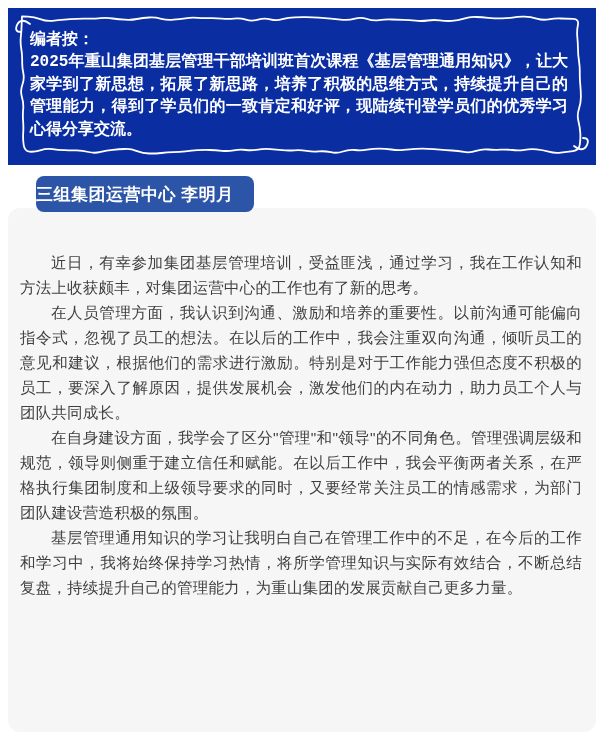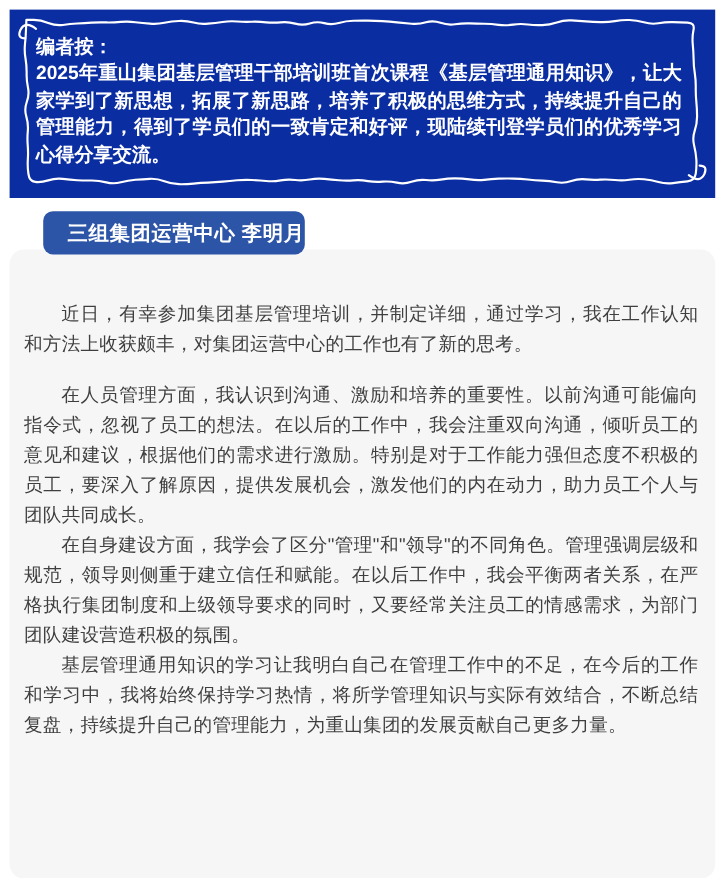--- a/index.html
+++ b/index.html
@@ -16,62 +16,63 @@
     width:604px;height:732px;overflow:hidden;
     font-family:"Liberation Sans","DejaVu Sans",sans-serif;
   }
   .page{width:604px;height:732px;padding:8px 8px 0 8px;}
   
   .editor-note{
     position:relative;
     width:588px;height:157px;
     background:var(--note-bg);
     overflow:hidden;
+    font-family:Liberation Mono, monospace;
   }
   .wavy-border{position:absolute;left:0;top:0;pointer-events:none;}
   .note-inner{
     position:relative;
     padding:21px 28px 0 22px;
     color:#ffffff;
     font-weight:bold;
     font-size:16px;
     line-height:22.4px;
     text-align:justify;
   }
   .note-label{display:block;}
   .note-body{text-indent:2.6em;}
   
   .author-tag{
     position:relative;z-index:2;
     margin:11px 0 -4px 28px;
     width:218px;height:36px;
     background:var(--tag-bg);
     border-radius:8px;
-    display:flex;align-items:center;justify-content:flex-end;
+    display:flex;align-items:center;justify-content:flex-start;
   }
   .author-tag span{
     color:#ffffff;font-weight:bold;font-size:17px;letter-spacing:0.5px;
   }
   
   .card{
     position:relative;z-index:1;
     width:588px;min-height:524px;
     background:var(--card-bg);
     border-radius:12px;
     padding:42px 14px 20px 12px;
   }
   .card p{
     font-size:15.5px;
     line-height:25px;
     color:var(--body-text);
     text-align:justify;
     text-indent:2em;
     letter-spacing:0.2px;
   }
-  .card p.gap-before{margin-top:17px;}
+  .card p.gap-before{}
 </style>
 </head>
 <body>
 
 <div class="page">
 
   <div class="editor-note">
     <svg class="wavy-border" id="wavy" width="588" height="157" viewBox="0 0 588 157">
         <path d="M 14.0 8.5 Q 14.0 8.5 20.1 8.6 Q 26.1 8.7 32.2 11.1 Q 38.2 13.5 44.3 12.8 Q 50.3 12.0 56.4 11.6 Q 62.4 11.1 68.5 10.8 Q 74.5 10.5 80.6 10.7 Q 86.7 10.8 92.7 10.2 Q 98.8 9.6 104.8 10.5 Q 110.9 11.3 116.9 11.7 Q 123.0 12.2 129.0 11.0 Q 135.1 9.7 141.1 9.5 Q 147.2 9.2 153.3 10.8 Q 159.3 12.4 165.4 11.7 Q 171.4 11.1 177.5 10.3 Q 183.5 9.4 189.6 9.9 Q 195.6 10.3 201.7 10.1 Q 207.7 9.9 213.8 10.6 Q 219.8 11.2 225.9 10.6 Q 232.0 9.9 238.0 11.7 Q 244.1 13.5 250.1 11.6 Q 256.2 9.7 262.2 11.3 Q 268.3 13.0 274.3 11.2 Q 280.4 9.4 286.4 9.3 Q 292.5 9.1 298.6 9.2 Q 304.6 9.2 310.7 9.6 Q 316.7 9.9 322.8 10.6 Q 328.8 11.2 334.9 11.8 Q 340.9 12.4 347.0 10.6 Q 353.0 8.8 359.1 11.0 Q 365.2 13.1 371.2 12.2 Q 377.3 11.3 383.3 11.5 Q 389.4 11.6 395.4 11.8 Q 401.5 11.9 407.5 12.7 Q 413.6 13.4 419.6 12.5 Q 425.7 11.6 431.8 12.4 Q 437.8 13.2 443.9 12.9 Q 449.9 12.7 456.0 10.7 Q 462.0 8.6 468.1 9.0 Q 474.1 9.3 480.2 9.8 Q 486.2 10.3 492.3 10.4 Q 498.3 10.6 504.4 9.6 Q 510.5 8.5 516.5 8.7 Q 522.6 8.9 528.6 10.6 Q 534.7 12.4 540.7 11.4 Q 546.8 10.3 552.8 10.5 Q 558.9 10.6 565.0 10.8 Q 571.2 11.0 569.9 17.0 Q 568.7 23.0 569.3 29.0 Q 569.9 35.0 570.0 41.0 Q 570.0 47.0 571.0 53.0 Q 571.9 59.0 571.8 65.0 Q 571.7 71.0 572.3 77.0 Q 572.9 83.0 572.9 89.0 Q 572.9 95.0 570.9 101.0 Q 568.9 107.0 570.4 113.0 Q 571.9 119.0 572.3 125.0 Q 572.6 131.0 571.8 136.7 Q 571.0 142.3 564.9 143.1 Q 558.9 143.8 552.8 144.6 Q 546.8 145.4 540.7 143.7 Q 534.7 142.0 528.6 141.4 Q 522.6 140.8 516.5 141.8 Q 510.5 142.8 504.4 142.0 Q 498.3 141.3 492.3 141.7 Q 486.2 142.2 480.2 141.5 Q 474.1 140.8 468.1 142.9 Q 462.0 145.0 456.0 143.9 Q 449.9 142.8 443.9 142.5 Q 437.8 142.2 431.8 141.6 Q 425.7 141.0 419.6 140.8 Q 413.6 140.6 407.5 140.9 Q 401.5 141.2 395.4 141.9 Q 389.4 142.5 383.3 141.5 Q 377.3 140.6 371.2 140.6 Q 365.2 140.6 359.1 141.7 Q 353.0 142.7 347.0 142.0 Q 340.9 141.3 334.9 143.5 Q 328.8 145.6 322.8 144.2 Q 316.7 142.9 310.7 143.4 Q 304.6 143.9 298.6 142.9 Q 292.5 141.8 286.4 142.3 Q 280.4 142.7 274.3 142.2 Q 268.3 141.7 262.2 141.1 Q 256.2 140.5 250.1 141.6 Q 244.1 142.7 238.0 142.0 Q 232.0 141.3 225.9 142.3 Q 219.8 143.4 213.8 142.8 Q 207.7 142.3 201.7 142.0 Q 195.6 141.8 189.6 142.2 Q 183.5 142.7 177.5 143.4 Q 171.4 144.0 165.4 144.2 Q 159.3 144.4 153.3 145.0 Q 147.2 145.6 141.1 145.5 Q 135.1 145.5 129.0 143.1 Q 123.0 140.7 116.9 141.0 Q 110.9 141.3 104.8 141.8 Q 98.8 142.3 92.7 143.9 Q 86.7 145.5 80.6 144.0 Q 74.5 142.4 68.5 142.4 Q 62.4 142.5 56.4 142.2 Q 50.3 141.9 44.3 141.1 Q 38.2 140.4 32.2 142.3 Q 26.1 144.2 21.3 143.6 Q 16.5 143.0 15.7 137.0 Q 14.8 131.0 15.2 125.0 Q 15.6 119.0 15.1 113.0 Q 14.6 107.0 15.2 101.0 Q 15.7 95.0 13.9 89.0 Q 12.1 83.0 14.3 77.0 Q 16.6 71.0 15.3 65.0 Q 14.0 59.0 14.2 53.0 Q 14.3 47.0 13.3 41.0 Q 12.2 35.0 12.8 29.0 Q 13.5 23.0 13.7 15.7 Z" fill="none" stroke="#ffffff" stroke-width="1.8" stroke-linejoin="round"></path>
         <path d="M 22 16 q -9 -7 -13 1 q -3 7 4 7" fill="none" stroke="#ffffff" stroke-width="1.8" stroke-linecap="round"></path>
@@ -82,20 +83,20 @@
       <span class="note-body">2025年重山集团基层管理干部培训班首次课程《基层管理通用知识》，让大家学到了新思想，拓展了新思路，培养了积极的思维方式，持续提升自己的管理能力，得到了学员们的一致肯定和好评，现陆续刊登学员们的优秀学习心得分享交流。</span>
     </div>
   </div>
 
   <div class="author-tag">
     <span>三组集团运营中心 李明月</span>
   </div>
 
   <div class="card">
     <div id="paragraphs">
-        <p>近日，有幸参加集团基层管理培训，并制定详细，通过学习，我在工作认知和方法上收获颇丰，对集团运营中心的工作也有了新的思考。</p>
+        <p>近日，有幸参加集团基层管理培训，受益匪浅，通过学习，我在工作认知和方法上收获颇丰，对集团运营中心的工作也有了新的思考。</p>
         <p class="gap-before">在人员管理方面，我认识到沟通、激励和培养的重要性。以前沟通可能偏向指令式，忽视了员工的想法。在以后的工作中，我会注重双向沟通，倾听员工的意见和建议，根据他们的需求进行激励。特别是对于工作能力强但态度不积极的员工，要深入了解原因，提供发展机会，激发他们的内在动力，助力员工个人与团队共同成长。</p>
         <p>在自身建设方面，我学会了区分"管理"和"领导"的不同角色。管理强调层级和规范，领导则侧重于建立信任和赋能。在以后工作中，我会平衡两者关系，在严格执行集团制度和上级领导要求的同时，又要经常关注员工的情感需求，为部门团队建设营造积极的氛围。</p>
         <p>基层管理通用知识的学习让我明白自己在管理工作中的不足，在今后的工作和学习中，我将始终保持学习热情，将所学管理知识与实际有效结合，不断总结复盘，持续提升自己的管理能力，为重山集团的发展贡献自己更多力量。</p>
       </div>
   </div>
 
 </div>
 
 </body></html>

